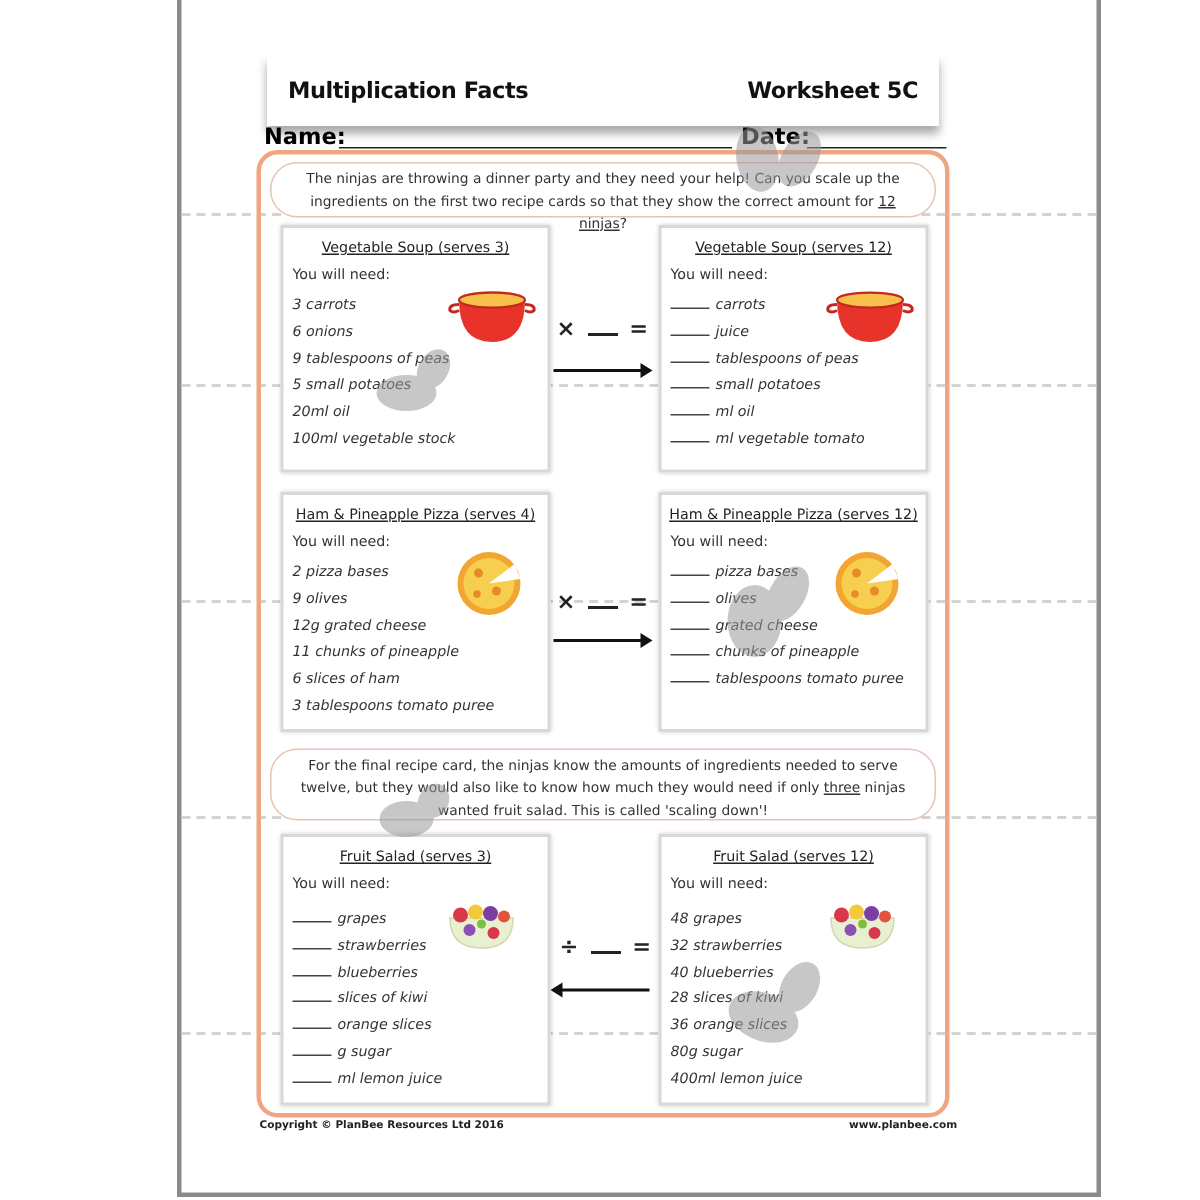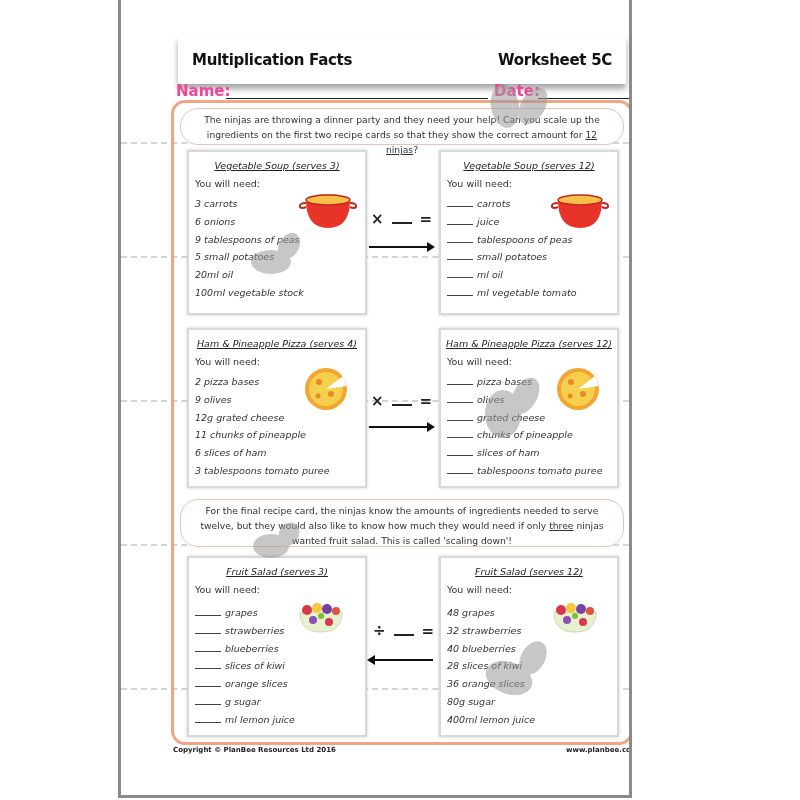--- a/index.html
+++ b/index.html
@@ -1,37 +1,37 @@
 <!DOCTYPE html>
 <html><head>
 <meta charset="utf-8">
 <style>
   html, body { margin:0; padding:0; }
   body { width:800px; height:800px; background:#ffffff; position:relative; overflow:hidden;
          font-family:"DejaVu Sans", sans-serif; }
-  .page { position:absolute; left:118px; top:0; width:514px; height:798px; background:#ffffff;
+  .page { position:absolute; left:118px; top:0; width:616px; height:798px; background:#ffffff;
           border-left:3px solid #8a8a8a; border-right:3px solid #8a8a8a; border-bottom:3px solid #8a8a8a;
           box-sizing:border-box; overflow:hidden; }
   .dash-h { position:absolute; left:0; width:100%; height:0; border-top:2px dashed #d3d3d3; }
   .header { position:absolute; left:57px; top:36px; width:448px; height:48px; background:#fff;
             box-shadow:0 5px 6px rgba(0,0,0,0.35); display:flex; align-items:center; justify-content:space-between;
             padding:0 14px; box-sizing:border-box; }
   .header .t { font-family:"DejaVu Sans", sans-serif; font-weight:bold; font-size:15px; color:#111; letter-spacing:-0.3px; }
   .namerow { position:absolute; left:55px; top:84px; width:455px; height:16px; }
-  .namerow .lbl { position:absolute; top:-2px; font-weight:bold; font-size:15px; color:#ec4899; font-family:"DejaVu Sans", sans-serif; }
+  .namerow .lbl { position:absolute; top:-2px; font-weight:bold; font-size:15px; color:#000000; font-family:"DejaVu Sans", sans-serif; }
   .namerow .line { position:absolute; top:14px; height:0; border-top:1px solid #222; }
   .frame { position:absolute; left:50px; top:100px; width:462px; height:645px; border:3px solid #f0a583;
            border-radius:14px; box-sizing:border-box; }
   .bubble { position:absolute; left:59px; width:444px; border:1.5px solid #e6c3b2; border-radius:18px;
             background:#fff; box-sizing:border-box; text-align:center; font-size:9.2px; color:#333; line-height:15px;
             padding:3px 12px; }
   .bubble u { text-decoration:underline; }
   .card { position:absolute; width:180px; background:#fff; border:2px solid #d8d8d8; box-shadow:0 0 3px rgba(0,0,0,0.2);
           box-sizing:border-box; font-family:"DejaVu Sans", sans-serif; }
-  .card .ttl { text-align:center; font-size:9.5px; font-style:italic; text-decoration:underline; color:#222; margin-top:8px; }
+  .card .ttl { text-align:center; font-size:9.5px; text-decoration:underline; color:#222; margin-top:8px; }
   .card .need { font-size:9.5px; color:#333; margin:7px 0 0 6px; }
   .card ul { list-style:none; margin:6px 0 0 6px; padding:0; }
   .card li { font-size:9.5px; font-style:italic; color:#333; height:17.8px; line-height:17.8px; white-space:nowrap; }
   .card li .blank { display:inline-block; width:26px; border-bottom:1px solid #444; margin-right:4px; height:10px; vertical-align:baseline; }
   .pic { position:absolute; }
   .op { position:absolute; font-size:15px; color:#222; font-weight:bold; }
   .op .bl { display:inline-block; width:20px; border-bottom:2px solid #222; margin:0 8px; height:9px; }
   .arrow { position:absolute; height:2px; background:#111; }
   .arrow.r::after { content:""; position:absolute; right:-2px; top:-4px; border-left:8px solid #111; border-top:5px solid transparent; border-bottom:5px solid transparent; }
   .arrow.l::before { content:""; position:absolute; left:-2px; top:-4px; border-right:8px solid #111; border-top:5px solid transparent; border-bottom:5px solid transparent; }
@@ -133,21 +133,20 @@
   </div>
 
   <div class="card" style="left:318px; top:328px; height:160px">
     <div class="ttl">Ham &amp; Pineapple Pizza (serves 12)</div>
     <div class="need">You will need:</div>
     <ul>
       <li><span class="blank"></span><span>pizza bases</span></li>
       <li><span class="blank"></span><span>olives</span></li>
       <li><span class="blank"></span><span>grated cheese</span></li>
       <li><span class="blank"></span><span>chunks of pineapple</span></li>
-      <li><span class="blank"></span><span>slices of ham</span></li>
       <li><span class="blank"></span><span>tablespoons tomato puree</span></li>
     </ul>
     <svg class="pic" style="left:114px; top:36px" width="46" height="46" viewBox="0 0 46 46">
       <circle cx="23" cy="23" r="21" fill="#f2a530"></circle>
       <circle cx="23" cy="23" r="17" fill="#f7cf4f"></circle>
       <circle cx="16" cy="16" r="3" fill="#e8892a"></circle>
         <circle cx="28" cy="28" r="3" fill="#e8892a"></circle>
         <circle cx="15" cy="30" r="2.5" fill="#e8892a"></circle>
       <path d="M23 23 L40 10 L44 20 Z" fill="#fff"></path>
     </svg>

